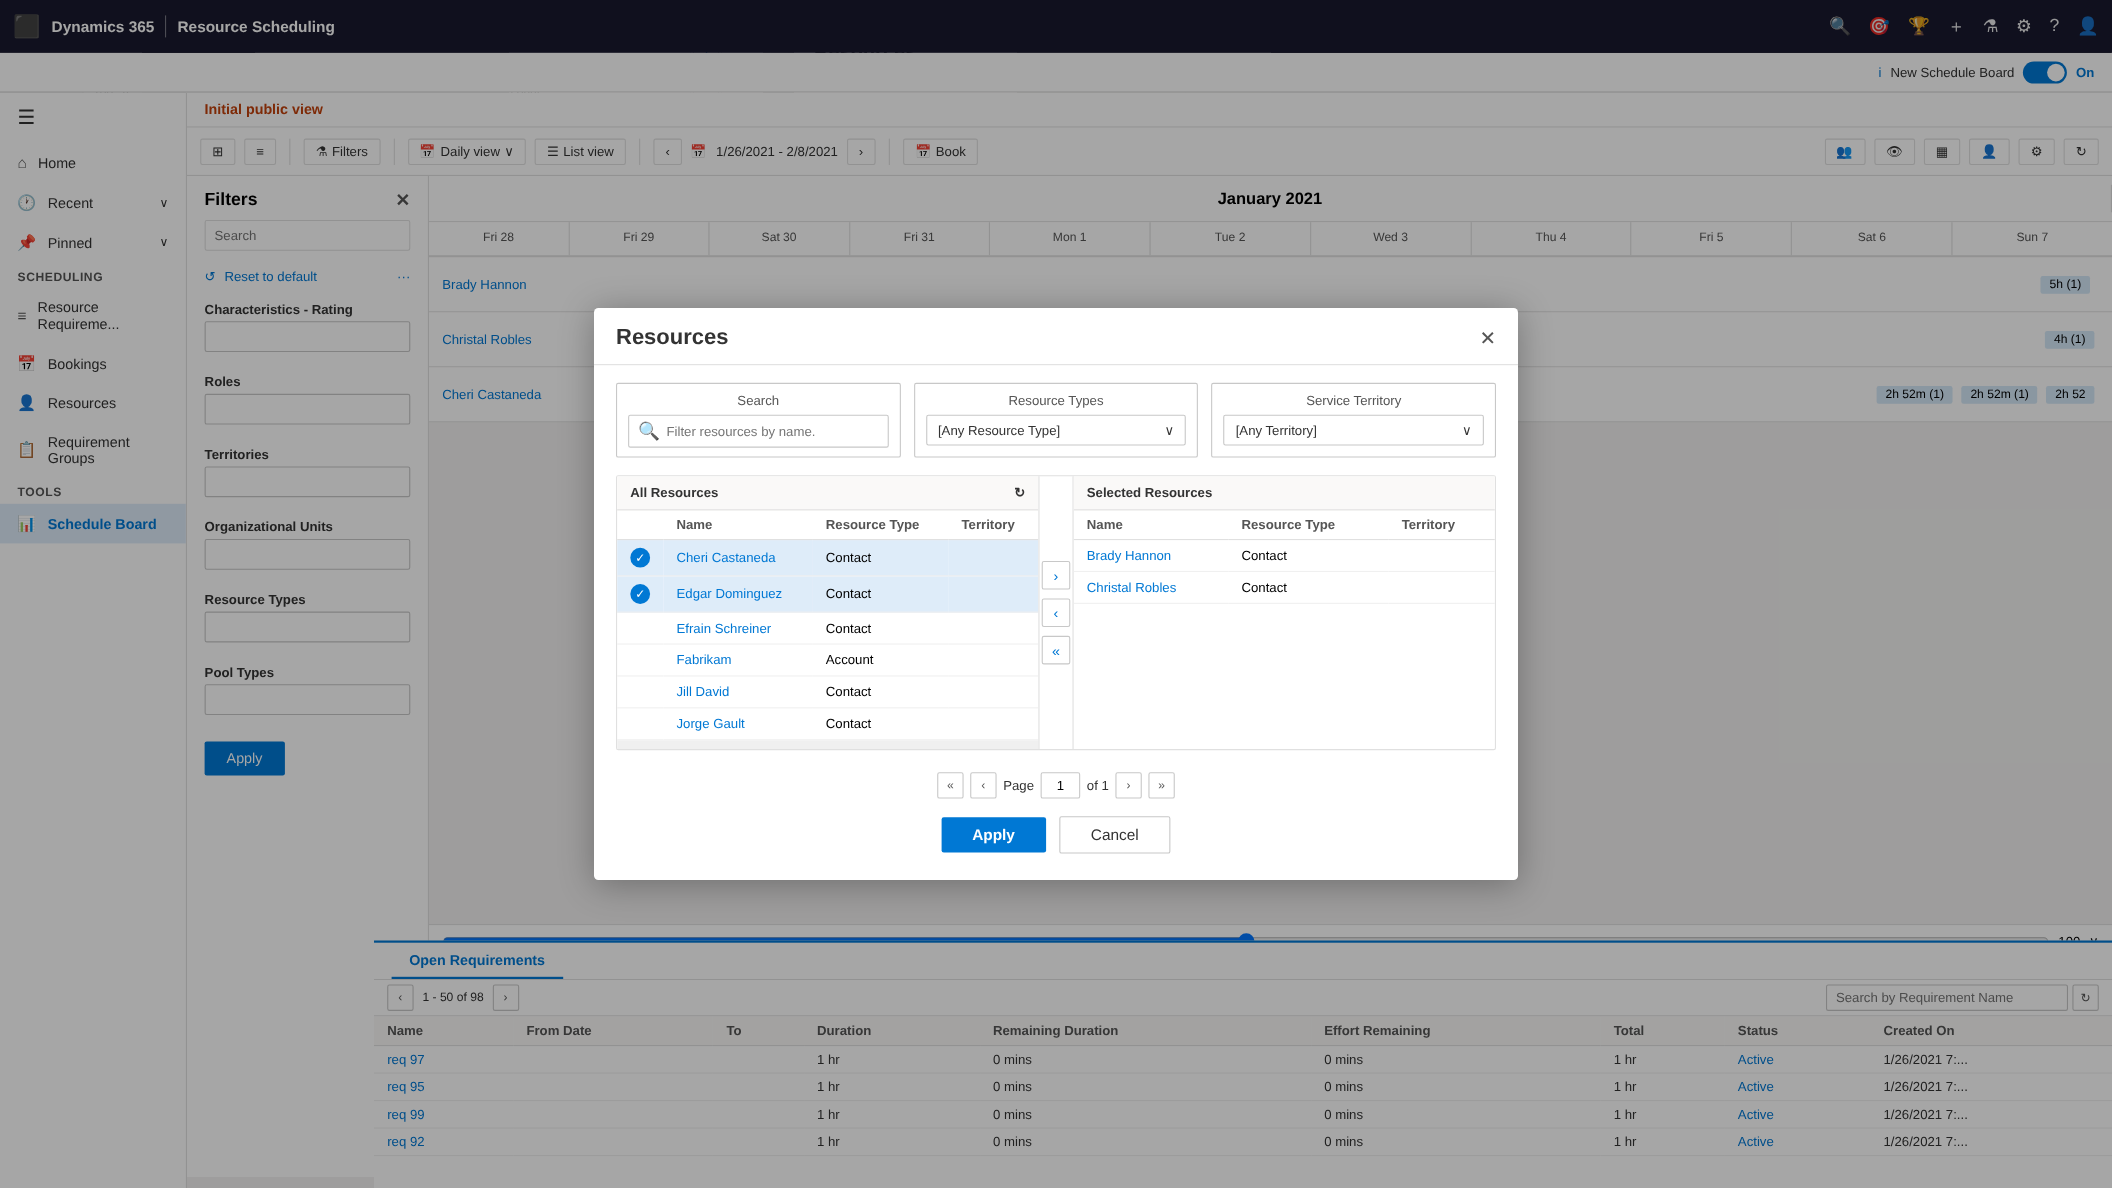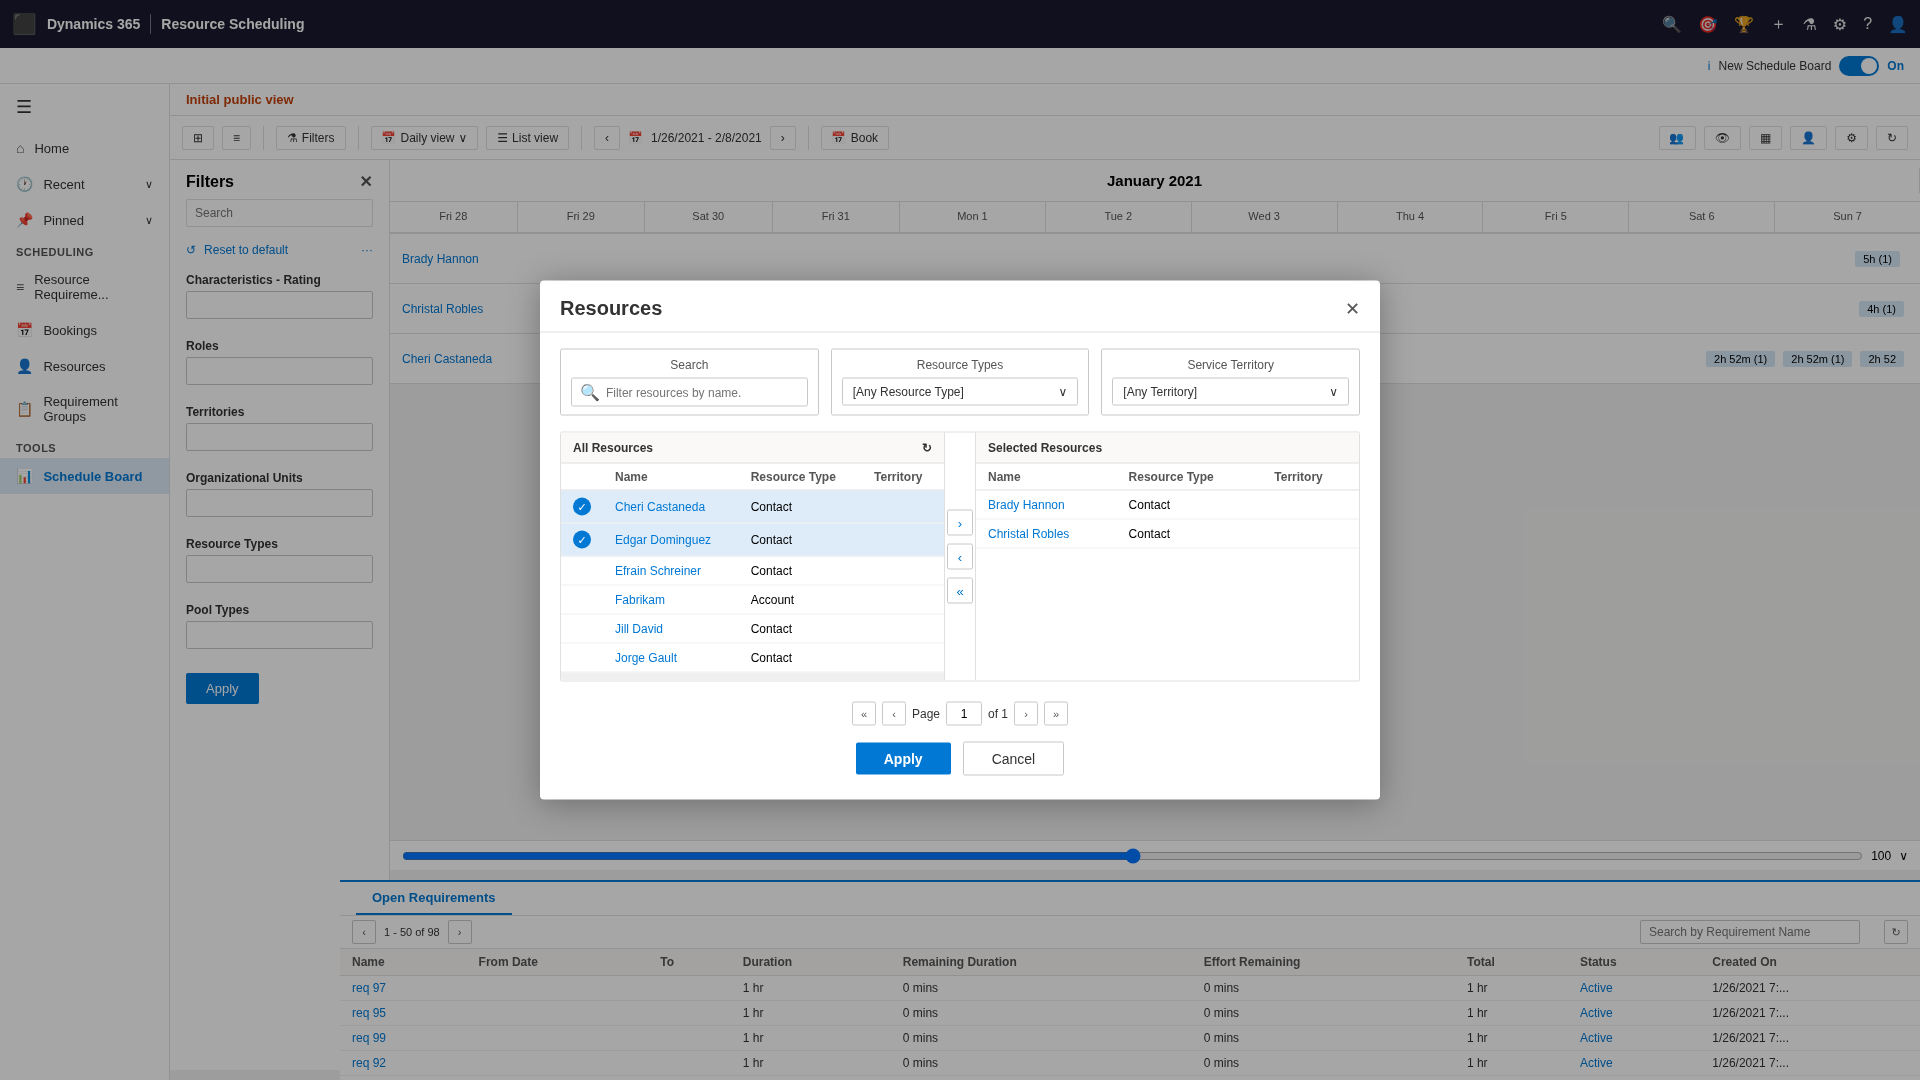--- a/index.html
+++ b/index.html
@@ -239,21 +239,21 @@
       overflow: auto;
       background: #f3f2f1;
     }
 
     
     .requirements-area {
       position: absolute;
       bottom: 0;
       left: 170px;
       right: 0;
-      height: 200px;
+      height: 225px;
       background: white;
       border-top: 2px solid #0078d4;
     }
     .req-tabs {
       display: flex;
       border-bottom: 1px solid #e0e0e0;
       padding: 0 16px;
     }
     .req-tab {
       padding: 8px 16px;
@@ -709,21 +709,21 @@
   <div class="requirements-area">
     <div class="req-tabs">
       <div class="req-tab active">Open Requirements</div>
     </div>
     <div style="display:flex;align-items:center;justify-content:space-between;padding:0 12px;background:white;border-bottom:1px solid #e0e0e0;">
       <div style="display:flex;align-items:center;gap:8px;font-size:11px;color:#333;padding:4px 0;">
         <button class="page-btn">‹</button>
         <span>1 - 50 of 98</span>
         <button class="page-btn">›</button>
       </div>
-      <div style="display:flex;align-items:center;gap:24px;">
+      <div style="display:flex;align-items:center;gap:4px;">
         <input type="text" style="border: 1px solid rgb(200, 200, 200); border-radius: 2px; padding: 4px 8px; font-size: 12px; width: 220px;" placeholder="Search by Requirement Name">
         <button class="page-btn">↻</button>
       </div>
     </div>
     <table class="req-table">
       <thead>
         <tr>
           <th>Name</th>
           <th>From Date</th>
           <th>To</th>

